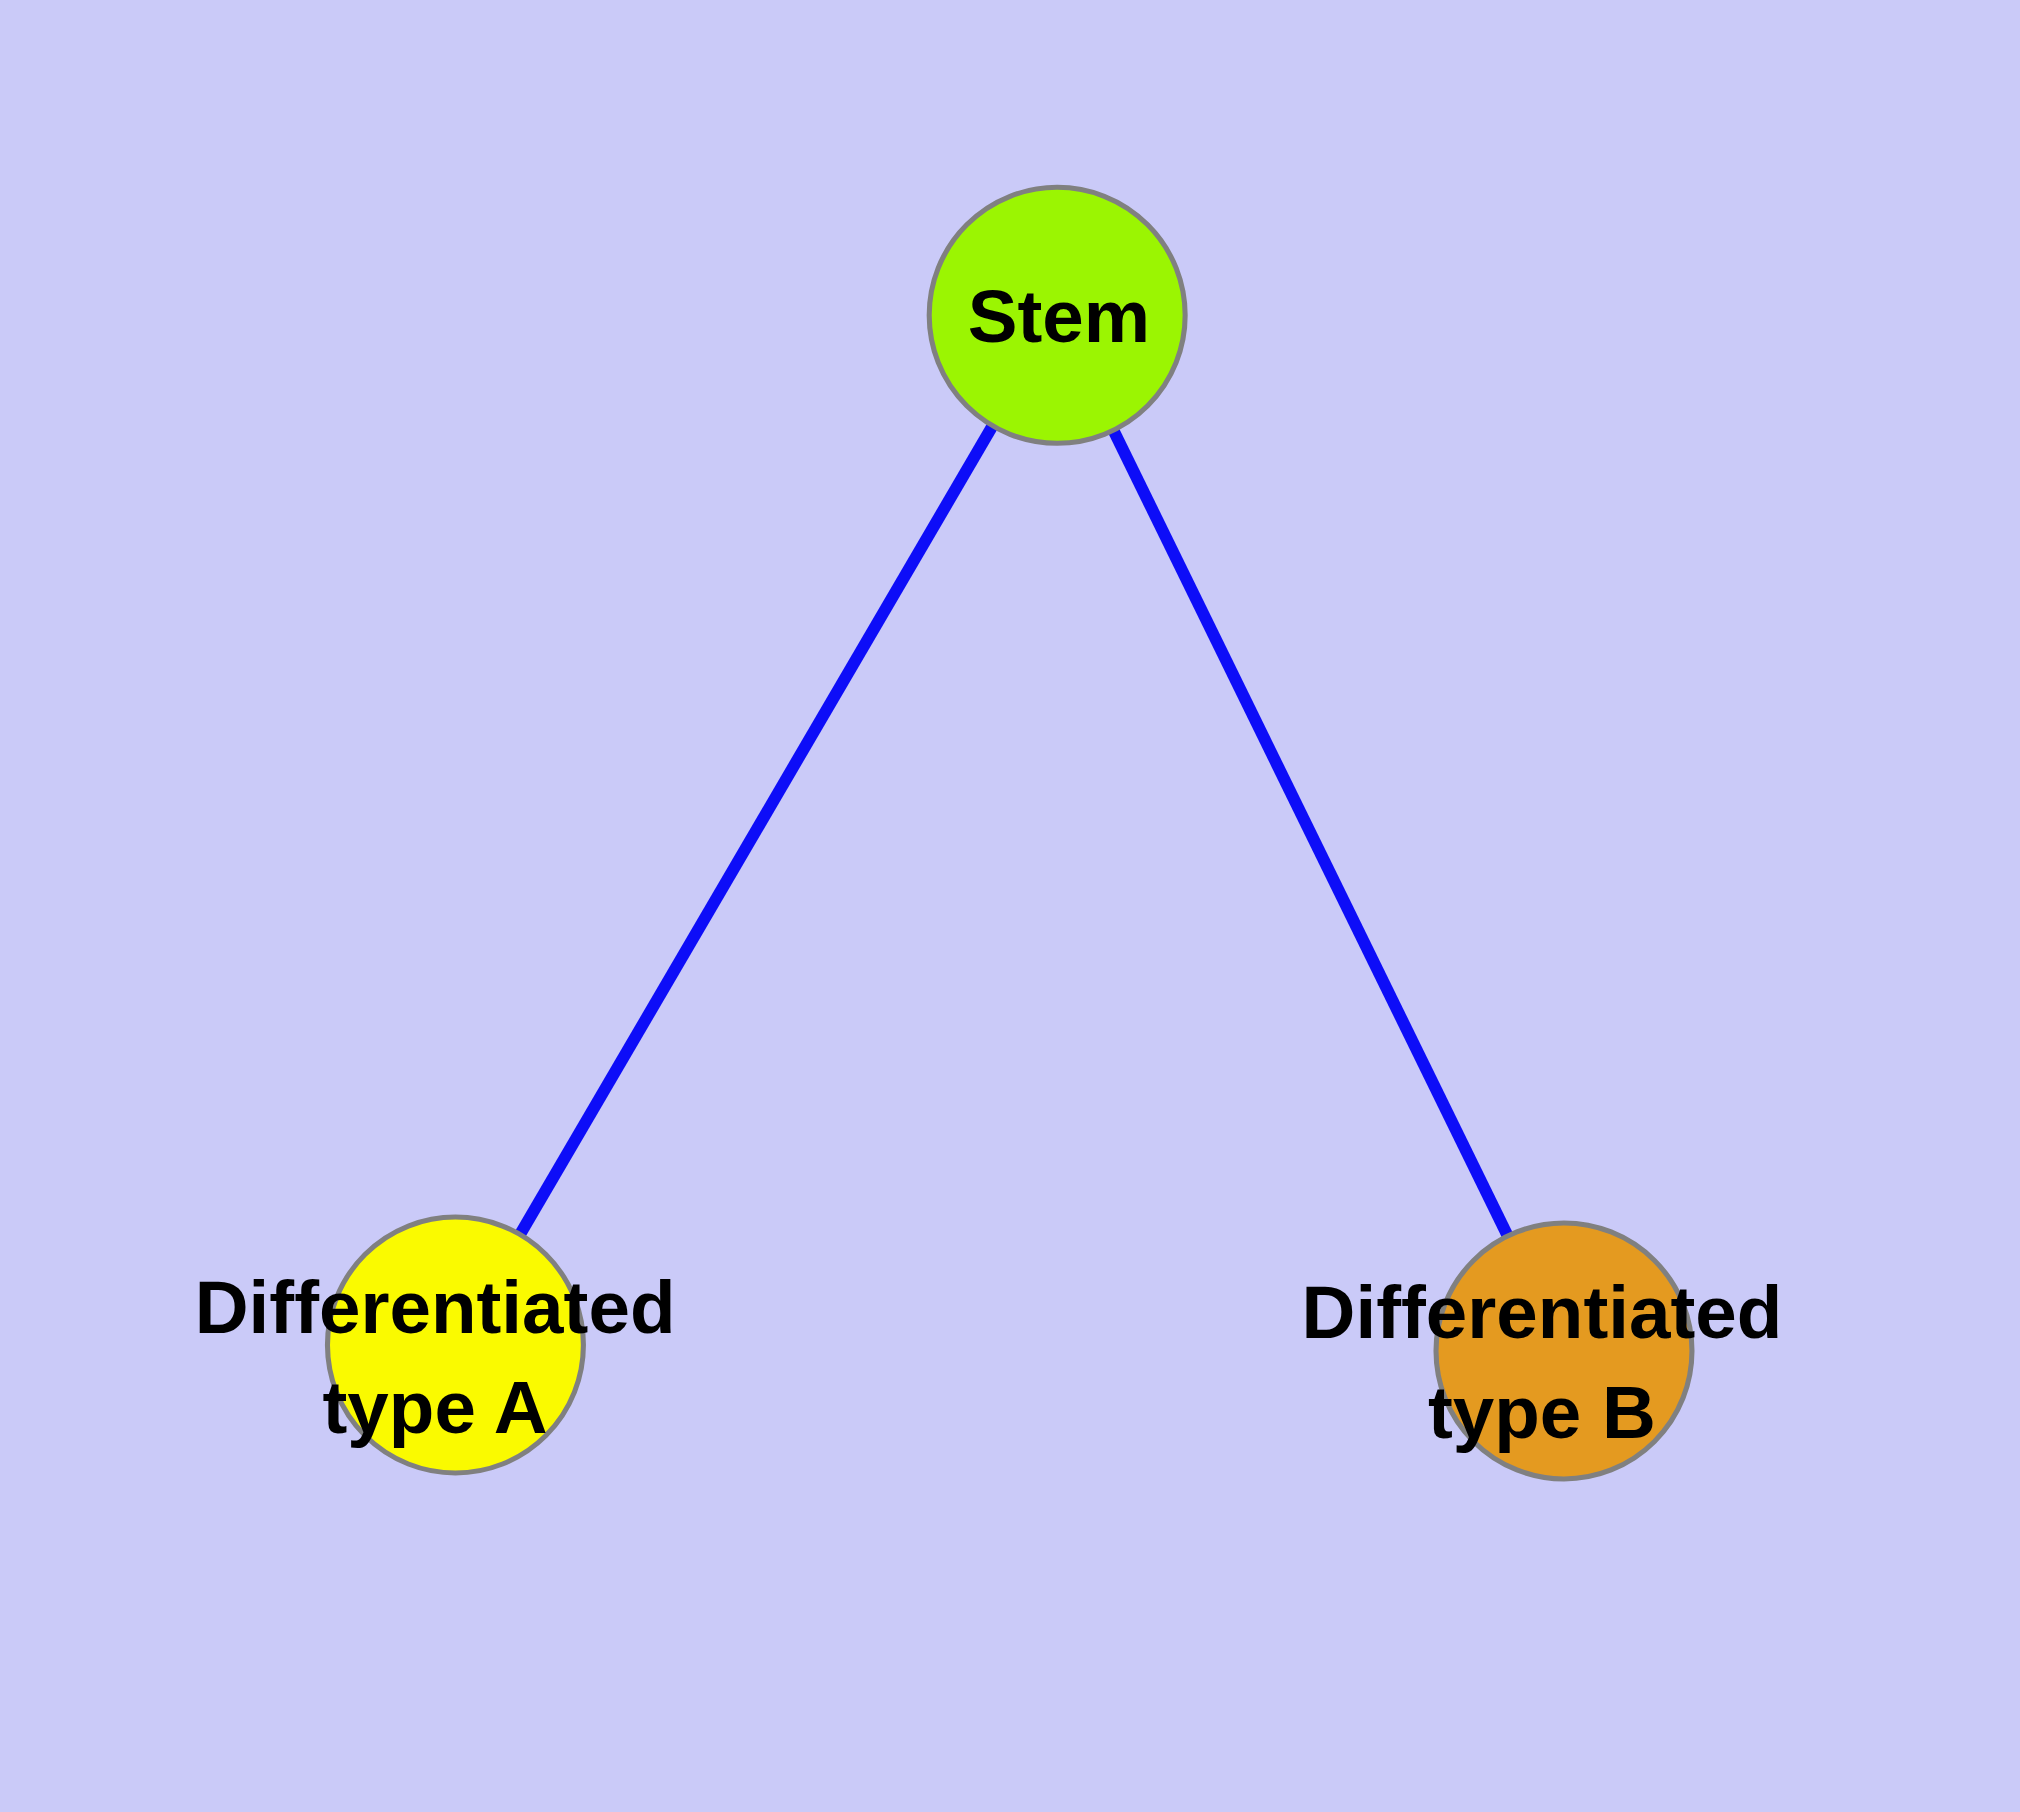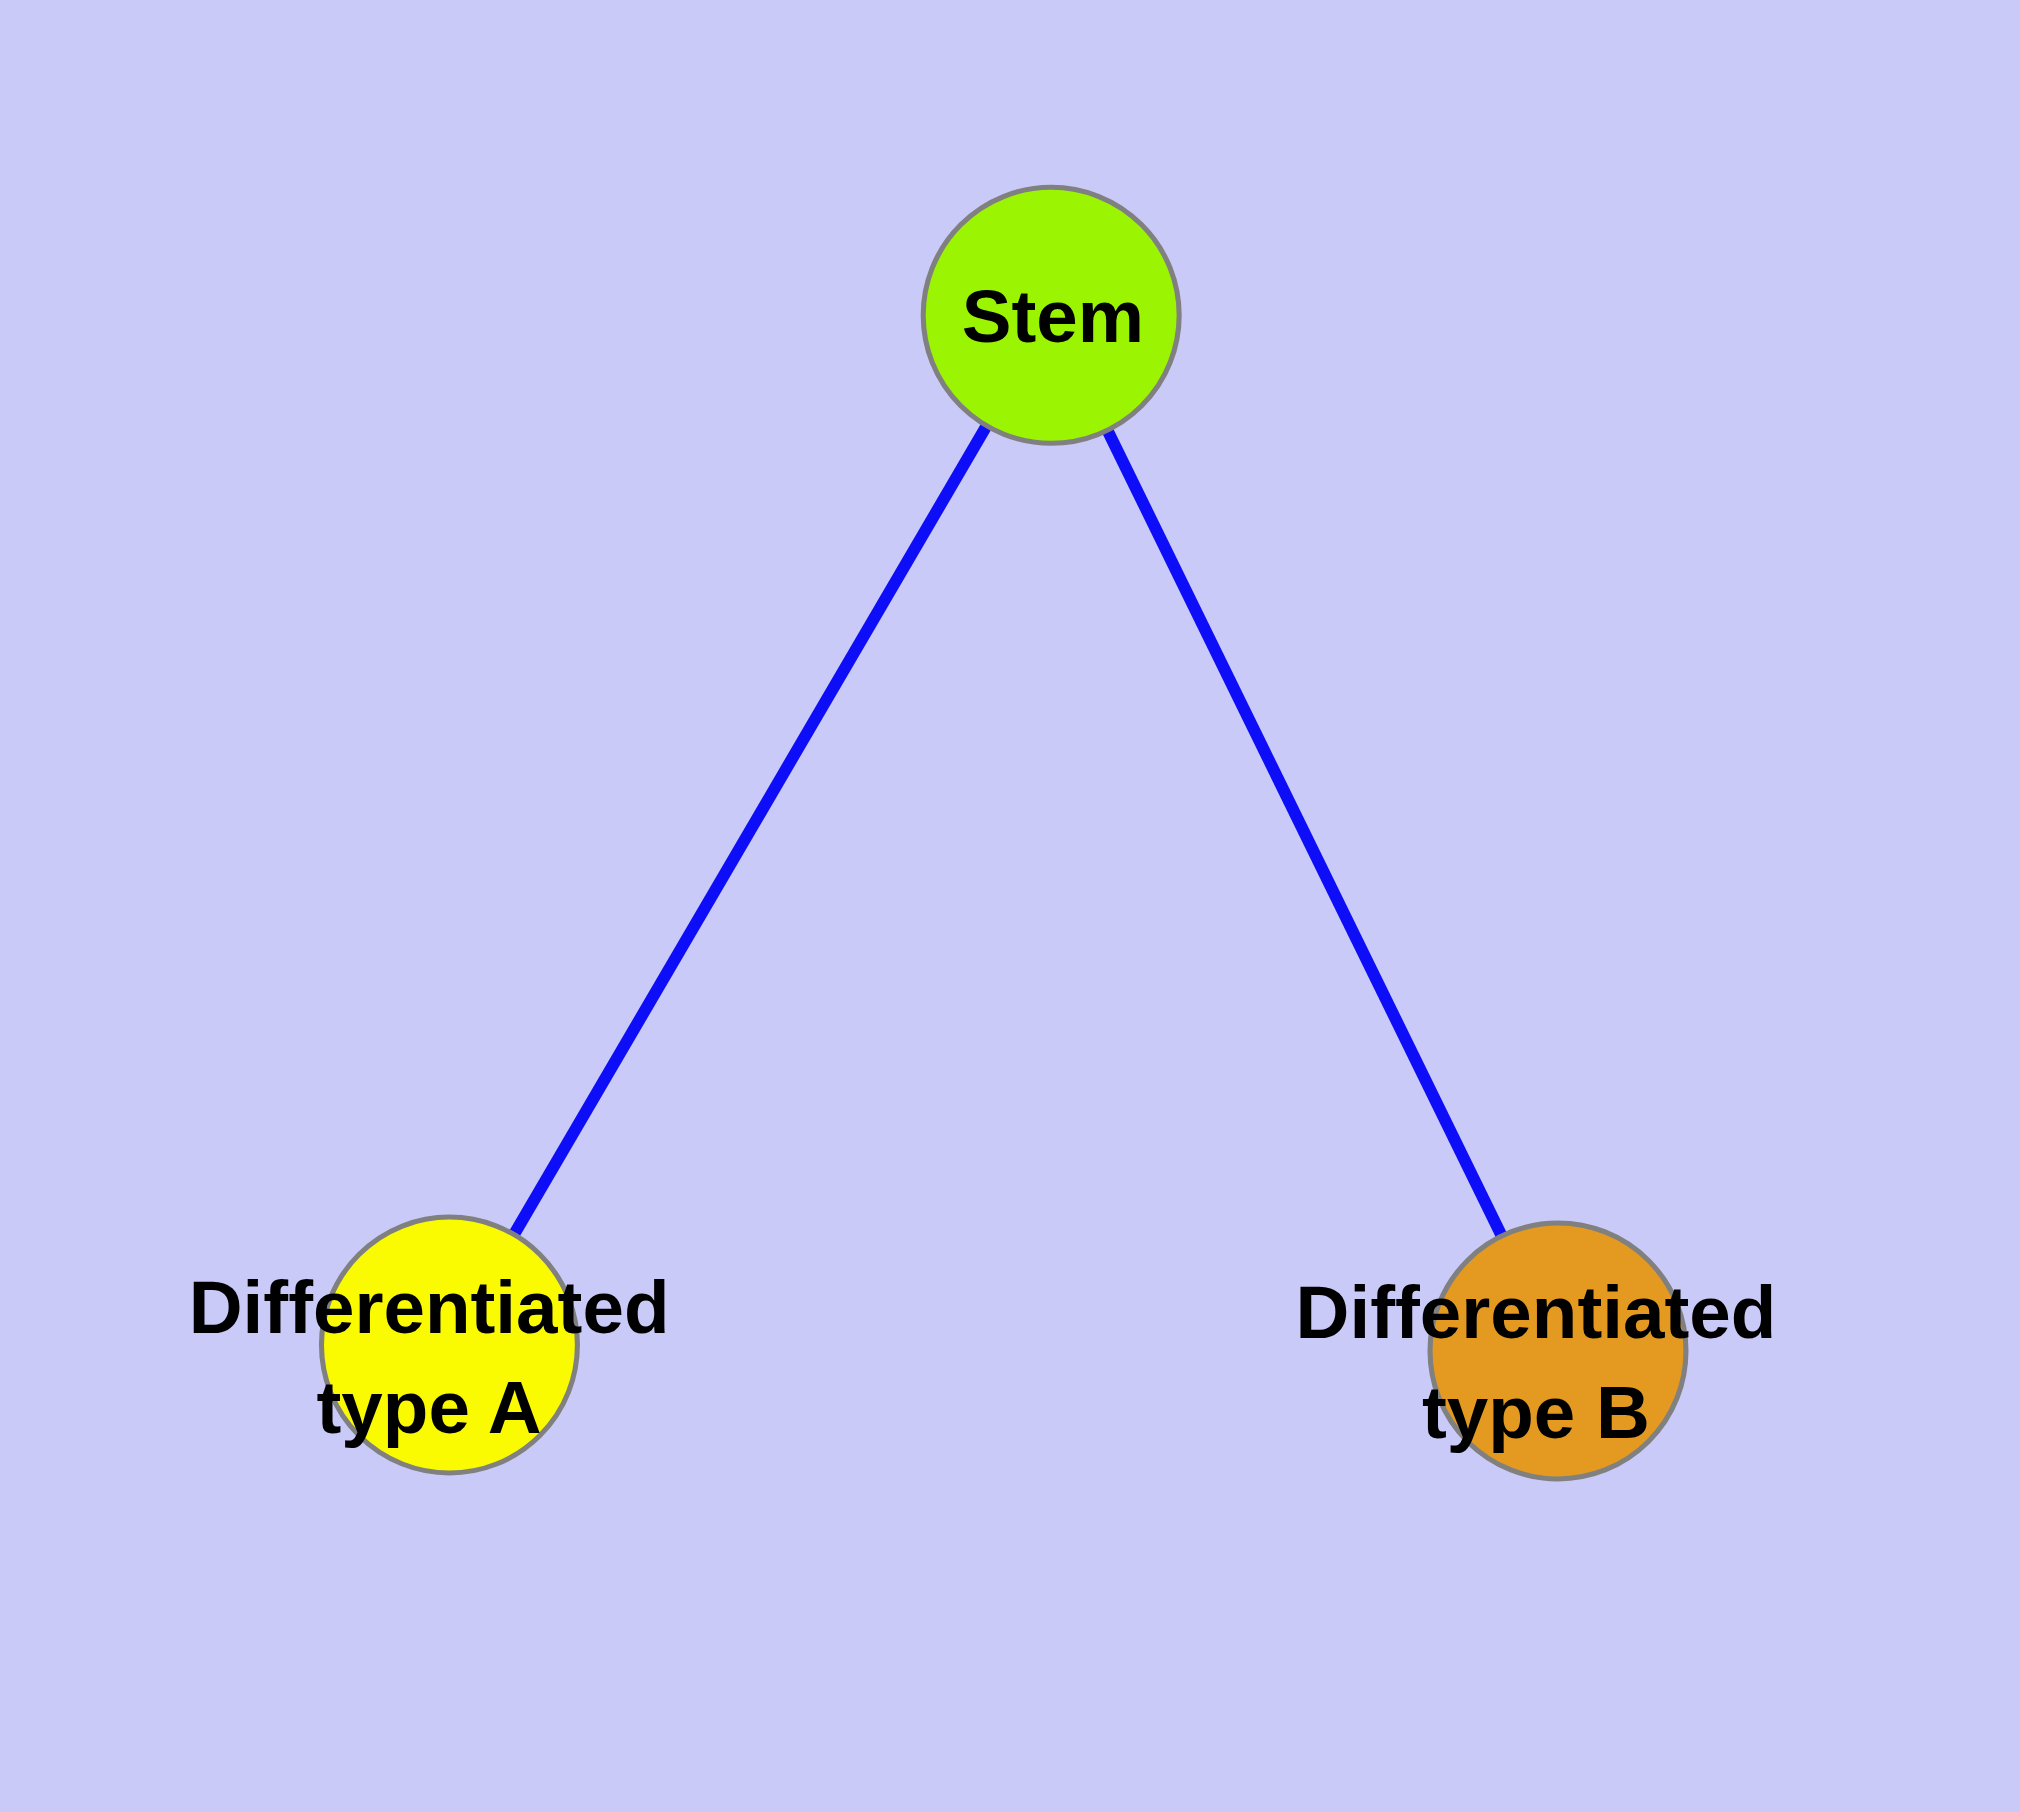--- a/index.html
+++ b/index.html
@@ -6,20 +6,21 @@
     margin: 0;
     padding: 0;
     width: 2021px;
     height: 1812px;
     overflow: hidden;
     background: #cacaf8;
   }
   .canvas-wrap {
     width: 1666px;
     height: 1812px;
+    padding-left: 6px;
   }
   svg {
     display: block;
   }
   .node-label {
     font-family: "Liberation Sans", sans-serif;
     font-weight: bold;
     font-size: 88px;
     text-anchor: middle;
   }

